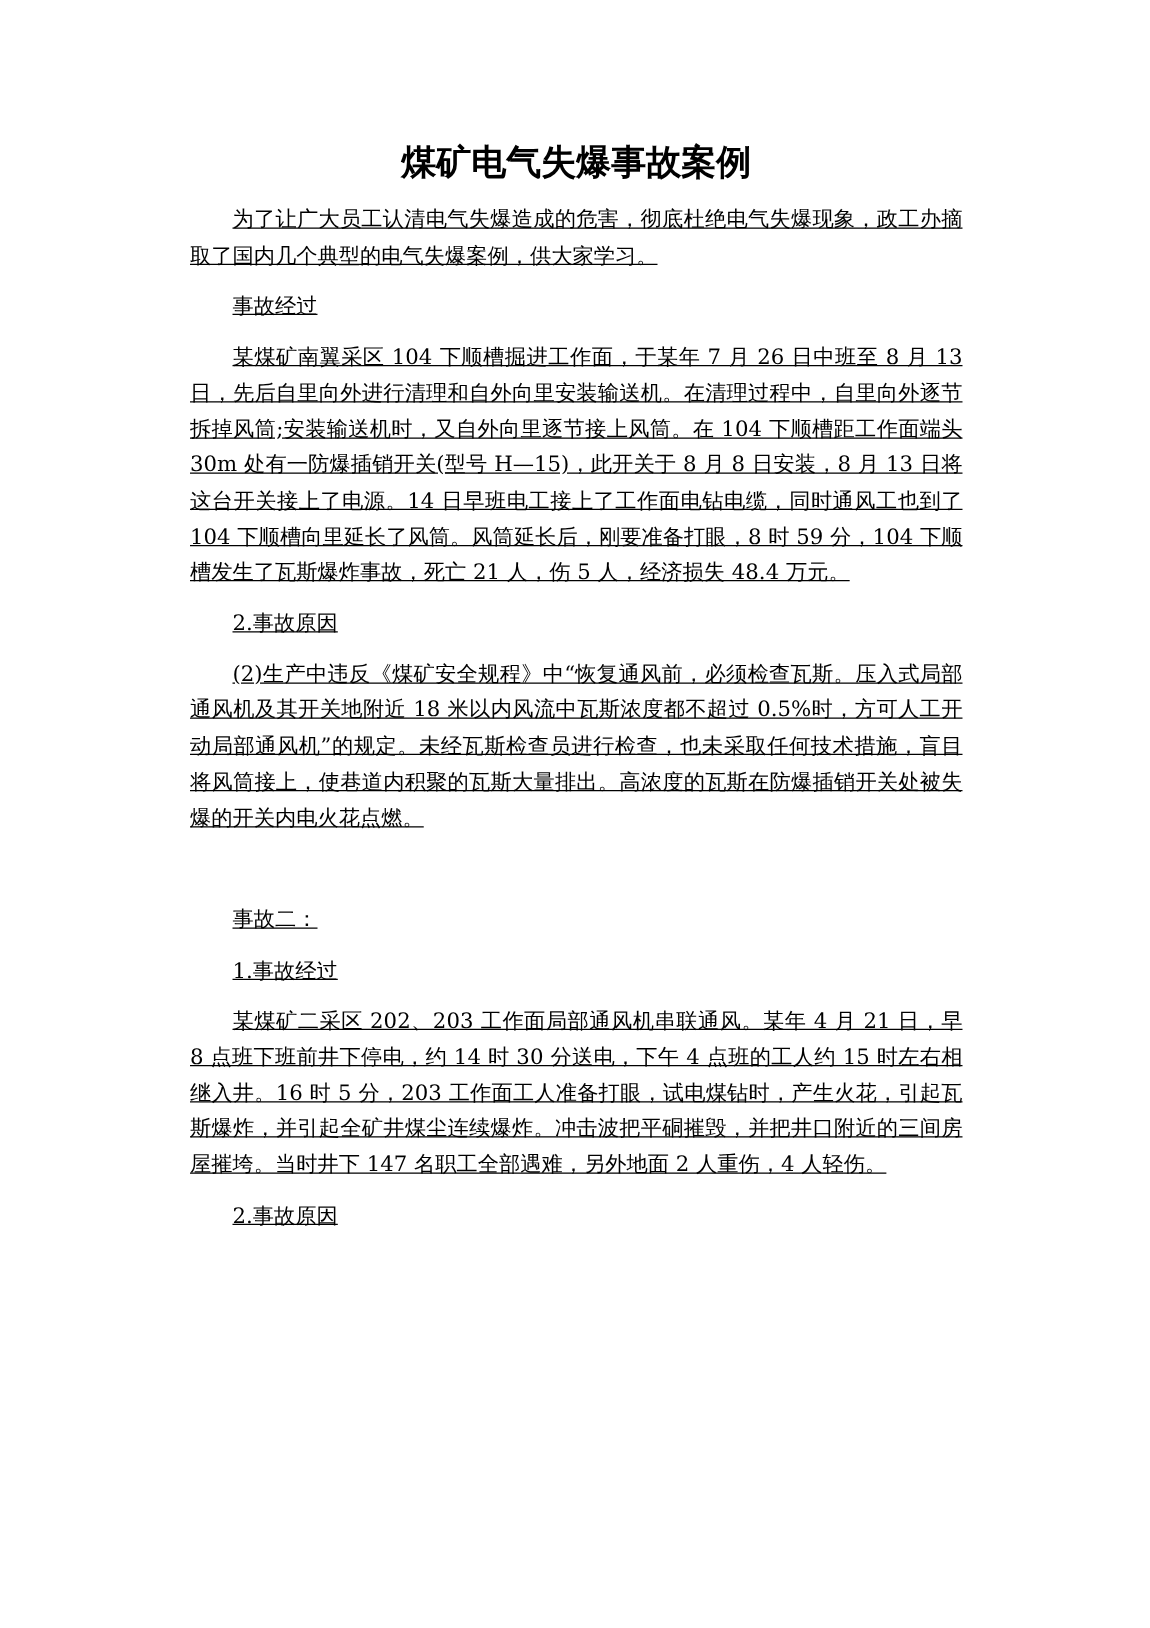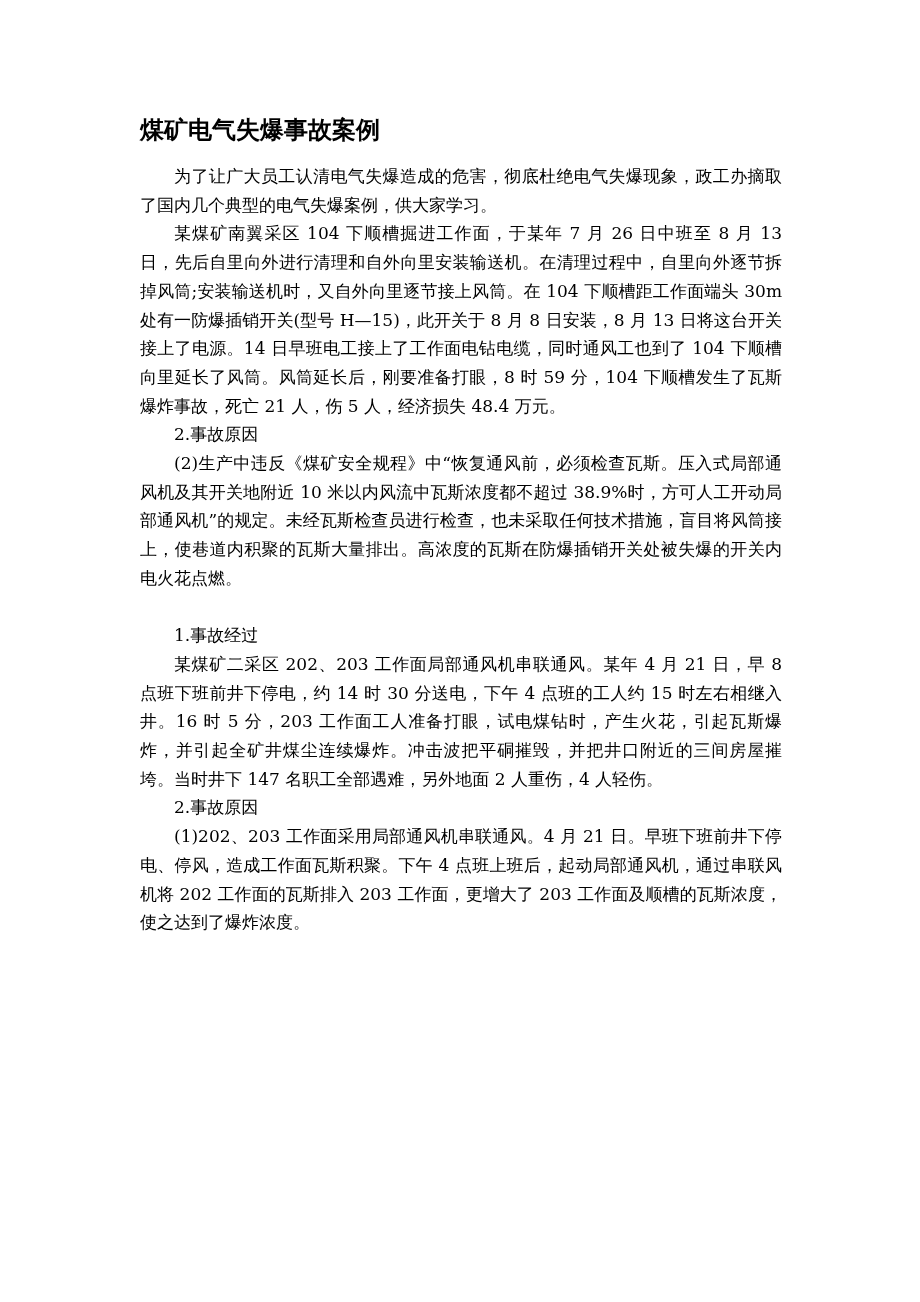--- a/index.html
+++ b/index.html
@@ -16,48 +16,51 @@
     overflow: hidden;
   }
   .doc-page {
     position: absolute;
     left: 140px;
     top: 112px;
     width: 642px;
   }
   .doc-title {
     margin: 0 0 14px 0;
-    font-size: 24px;
+    font-size: 28px;
     line-height: 36px;
     font-weight: bold;
+    text-align: center;
     color: #000000;
   }
   .doc-body p {
-    margin: 0;
+    margin: 12px;
     font-size: 17px;
     line-height: 28.7px;
     min-height: 28.7px;
     text-indent: 2em;
     text-align: justify;
     color: #000000;
     word-break: break-all;
+    text-decoration: underline;
   }
   .doc-body p.blank-line {
     text-indent: 0;
   }
 </style>
 </head>
 <body>
 
 <div class="doc-page">
   <h1 class="doc-title">煤矿电气失爆事故案例</h1>
   <div class="doc-body">
       <p>为了让广大员工认清电气失爆造成的危害，彻底杜绝电气失爆现象，政工办摘取了国内几个典型的电气失爆案例，供大家学习。</p>
+      <p>事故经过</p>
       <p>某煤矿南翼采区 104 下顺槽掘进工作面，于某年 7 月 26 日中班至 8 月 13 日，先后自里向外进行清理和自外向里安装输送机。在清理过程中，自里向外逐节拆掉风筒;安装输送机时，又自外向里逐节接上风筒。在 104 下顺槽距工作面端头 30m 处有一防爆插销开关(型号 H—15)，此开关于 8 月 8 日安装，8 月 13 日将这台开关接上了电源。14 日早班电工接上了工作面电钻电缆，同时通风工也到了 104 下顺槽向里延长了风筒。风筒延长后，刚要准备打眼，8 时 59 分，104 下顺槽发生了瓦斯爆炸事故，死亡 21 人，伤 5 人，经济损失 48.4 万元。</p>
       <p>2.事故原因</p>
-      <p>(2)生产中违反《煤矿安全规程》中“恢复通风前，必须检查瓦斯。压入式局部通风机及其开关地附近 10 米以内风流中瓦斯浓度都不超过 38.9%时，方可人工开动局部通风机”的规定。未经瓦斯检查员进行检查，也未采取任何技术措施，盲目将风筒接上，使巷道内积聚的瓦斯大量排出。高浓度的瓦斯在防爆插销开关处被失爆的开关内电火花点燃。</p>
+      <p>(2)生产中违反《煤矿安全规程》中“恢复通风前，必须检查瓦斯。压入式局部通风机及其开关地附近 18 米以内风流中瓦斯浓度都不超过 0.5%时，方可人工开动局部通风机”的规定。未经瓦斯检查员进行检查，也未采取任何技术措施，盲目将风筒接上，使巷道内积聚的瓦斯大量排出。高浓度的瓦斯在防爆插销开关处被失爆的开关内电火花点燃。</p>
       <p class="blank-line"></p>
+      <p>事故二：</p>
       <p>1.事故经过</p>
       <p>某煤矿二采区 202、203 工作面局部通风机串联通风。某年 4 月 21 日，早 8 点班下班前井下停电，约 14 时 30 分送电，下午 4 点班的工人约 15 时左右相继入井。16 时 5 分，203 工作面工人准备打眼，试电煤钻时，产生火花，引起瓦斯爆炸，并引起全矿井煤尘连续爆炸。冲击波把平硐摧毁，并把井口附近的三间房屋摧垮。当时井下 147 名职工全部遇难，另外地面 2 人重伤，4 人轻伤。</p>
       <p>2.事故原因</p>
-      <p>(1)202、203 工作面采用局部通风机串联通风。4 月 21 日。早班下班前井下停电、停风，造成工作面瓦斯积聚。下午 4 点班上班后，起动局部通风机，通过串联风机将 202 工作面的瓦斯排入 203 工作面，更增大了 203 工作面及顺槽的瓦斯浓度，使之达到了爆炸浓度。</p>
     </div>
 </div>
 
 </body></html>

